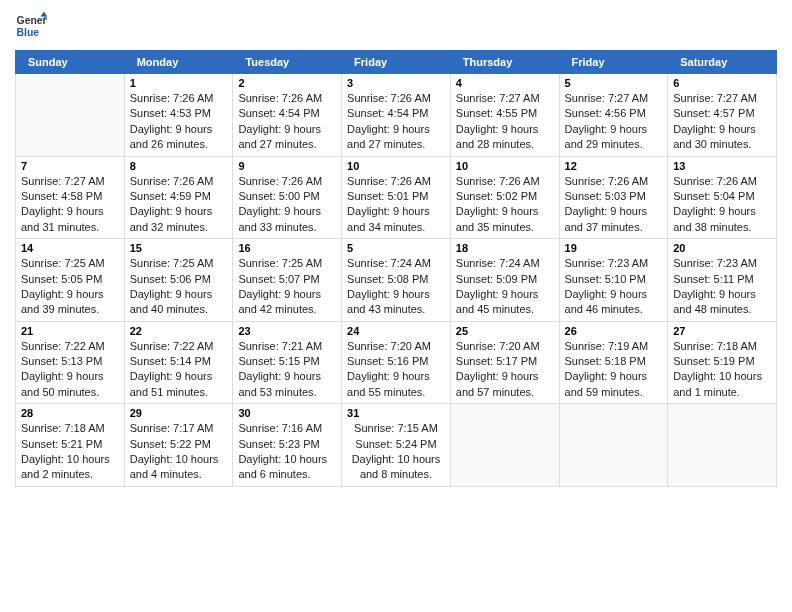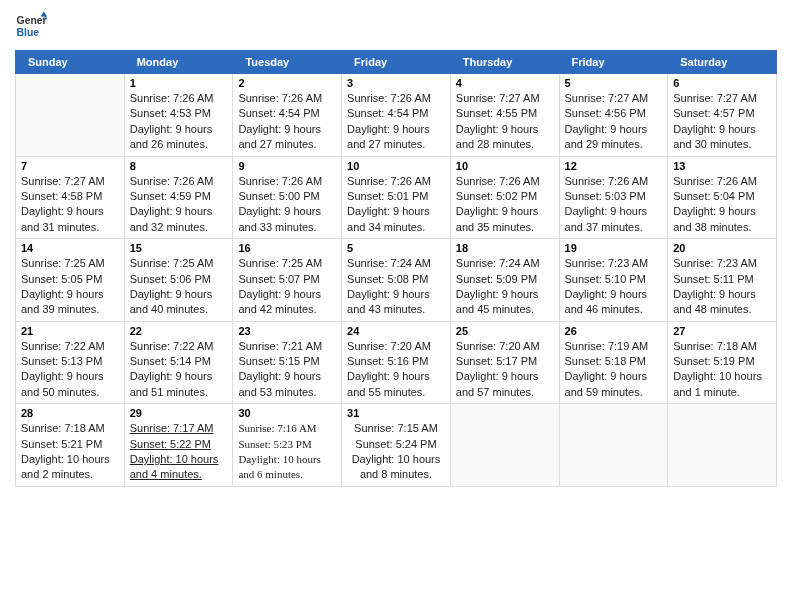--- a/index.html
+++ b/index.html
@@ -313,28 +313,28 @@
         <tr>
           <td>
             <span class="cell-num">28</span>
             <div class="cell-info" style="white-space: pre-line;">Sunrise: 7:18 AM
 Sunset: 5:21 PM
 Daylight: 10 hours
 and 2 minutes.</div>
           </td>
           <td>
             <span class="cell-num">29</span>
-            <div class="cell-info" style="white-space: pre-line; text-decoration: underline;">Sunrise: 7:17 AM
+            <div class="cell-info" style="white-space: pre-line;">Sunrise: 7:17 AM
 Sunset: 5:22 PM
 Daylight: 10 hours
 and 4 minutes.</div>
           </td>
           <td>
             <span class="cell-num">30</span>
-            <div class="cell-info" style="white-space: pre-line; font-family: Liberation Serif, serif;">Sunrise: 7:16 AM
+            <div class="cell-info" style="white-space: pre-line;">Sunrise: 7:16 AM
 Sunset: 5:23 PM
 Daylight: 10 hours
 and 6 minutes.</div>
           </td>
           <td>
             <span class="cell-num">31</span>
             <div class="cell-info" style="white-space: pre-line; text-align: center;">Sunrise: 7:15 AM
 Sunset: 5:24 PM
 Daylight: 10 hours
 and 8 minutes.</div>

